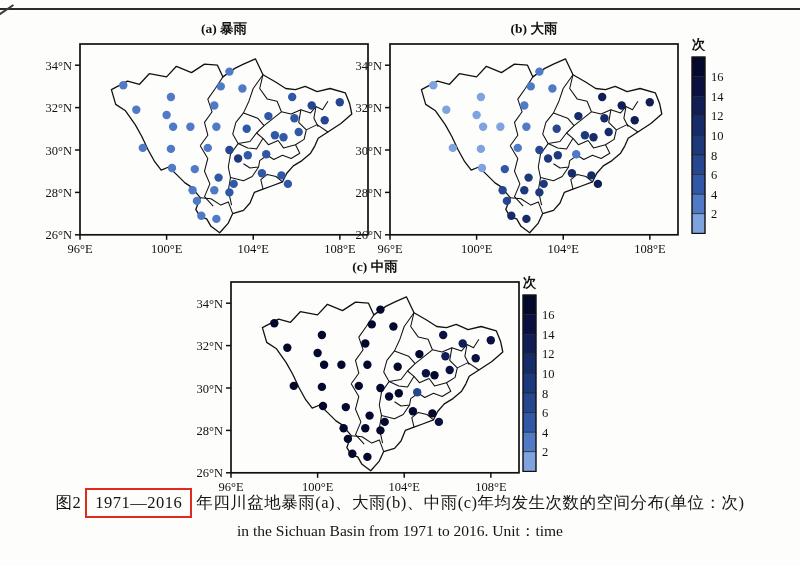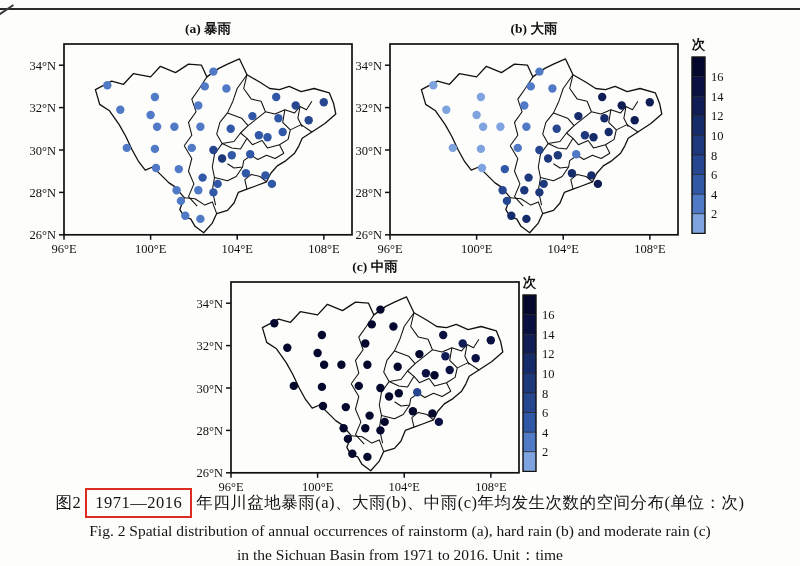--- a/index.html
+++ b/index.html
@@ -16,21 +16,21 @@
   .hl-box{display:inline-block;border:2.5px solid #dd2b20;padding:0px 8px;margin:0 4px;line-height:26px;font-weight:400;}
   .cap-en{font-size:15.5px;line-height:24px;color:#141414;}
   svg text{font-family:"Liberation Serif", serif;}
 </style>
 </head>
 <body>
 
 <div class="top-rule"></div>
 <div class="corner-mark"></div>
 
-<div class="panel" id="panel-a" style="left:28px;top:18px;"><svg viewBox="0 0 340 238" width="340" height="238">
+<div class="panel" id="panel-a" style="left:44px;top:18px;"><svg viewBox="0 0 340 238" width="340" height="238">
       <text x="180" y="15" text-anchor="middle" font-size="13.5" font-weight="600" fill="#111">(a) 暴雨</text>
       <rect x="36" y="26" width="288" height="190.8" fill="none" stroke="#111" stroke-width="1.7"></rect>
       <path d="M67.4,71.6 L83.6,63.1 L95.5,66.3 L105.3,55.7 L122.6,58.9 L132.4,48.3 L147.5,54.6 L160.5,46.1 L173.5,47.2 L178.9,58.9 L190.8,50.4 L199.5,46.1 L211.4,40.8 L219.0,56.7 L232.0,64.2 L241.7,70.5 L251.5,71.6 L261.2,68.4 L273.1,73.7 L286.1,70.5 L301.3,74.8 L305.6,85.4 L307.8,96.0 L296.9,105.5 L283.9,114.0 L274.2,120.3 L270.9,127.8 L266.6,135.2 L258.0,142.6 L249.3,147.9 L242.8,155.3 L238.5,163.8 L227.6,168.0 L219.0,171.2 L210.3,174.4 L206.0,185.0 L199.5,192.4 L188.7,195.6 L184.3,205.1 L175.7,214.7 L167.0,208.3 L162.7,200.9 L156.2,198.8 L151.8,191.4 L156.2,179.7 L147.5,169.1 L141.0,164.9 L132.4,156.4 L124.8,149.0 L117.2,152.1 L110.7,143.7 L104.2,132.0 L97.7,118.2 L91.2,106.6 L81.5,92.8 L71.7,86.4 Z" fill="none" stroke="#111" stroke-width="1.3" stroke-linejoin="round"></path>
       <path d="M219.0,56.7 L209.2,70.5 L204.9,83.2 L199.5,94.9 L191.9,104.4 L188.7,116.1 L194.1,125.6 L186.5,136.2 L184.3,149.0 L186.5,159.6 L184.3,172.3 L187.6,187.1" fill="none" stroke="#111" stroke-width="1.05" stroke-linejoin="round"></path>
       <path d="M178.9,58.9 L171.3,70.5 L163.8,81.1 L168.1,93.8 L160.5,104.4 L163.8,117.2 L156.2,127.8" fill="none" stroke="#111" stroke-width="1.05" stroke-linejoin="round"></path>
       <path d="M156.2,127.8 L163.8,140.5 L160.5,153.2 L165.9,165.9 L160.5,178.6 L169.2,188.2" fill="none" stroke="#111" stroke-width="1.05" stroke-linejoin="round"></path>
       <path d="M199.5,94.9 L213.6,100.2 L220.1,107.6 L212.5,115.0 L206.0,123.5 L194.1,125.6" fill="none" stroke="#111" stroke-width="1.05" stroke-linejoin="round"></path>
       <path d="M219.0,56.7 L215.7,70.5 L223.3,81.1 L233.1,83.2 L237.4,93.8 L220.1,107.6" fill="none" stroke="#111" stroke-width="1.05" stroke-linejoin="round"></path>
       <path d="M237.4,93.8 L247.1,96.0 L256.9,91.7 L266.6,94.9 L272.0,88.5 L278.5,91.7 L283.9,83.2" fill="none" stroke="#111" stroke-width="1.05" stroke-linejoin="round"></path>
       <path d="M256.9,91.7 L254.7,104.4 L262.3,111.9 L260.1,121.4 L251.5,126.7 L239.5,129.9 L234.1,122.5 L224.4,126.7 L219.0,120.3 L212.5,115.0" fill="none" stroke="#111" stroke-width="1.05" stroke-linejoin="round"></path>
@@ -295,15 +295,14 @@
       <text x="21" y="84.30000000000001" font-size="12.5" fill="#111">12</text>
       <text x="21" y="103.9" font-size="12.5" fill="#111">10</text>
       <text x="21" y="123.5" font-size="12.5" fill="#111">8</text>
       <text x="21" y="143.10000000000002" font-size="12.5" fill="#111">6</text>
       <text x="21" y="162.70000000000002" font-size="12.5" fill="#111">4</text>
       <text x="21" y="182.3" font-size="12.5" fill="#111">2</text>
     </svg></div>
 
 <div class="caption">
   <div class="cap-cn"><span>图2</span><span class="hl-box" style="border-color: rgb(221, 43, 32);">1971—2016</span><span>年四川盆地暴雨(a)、大雨(b)、中雨(c)年均发生次数的空间分布(单位：次)</span></div>
-  <div class="cap-en">Fig. 2   Spatial distribution of annual occurrences of rainstorm (a), hard rain (b) and moderate rain (c)</div>
   <div class="cap-en">in the Sichuan Basin from 1971 to 2016. Unit：time</div>
 </div>
 
 </body></html>

